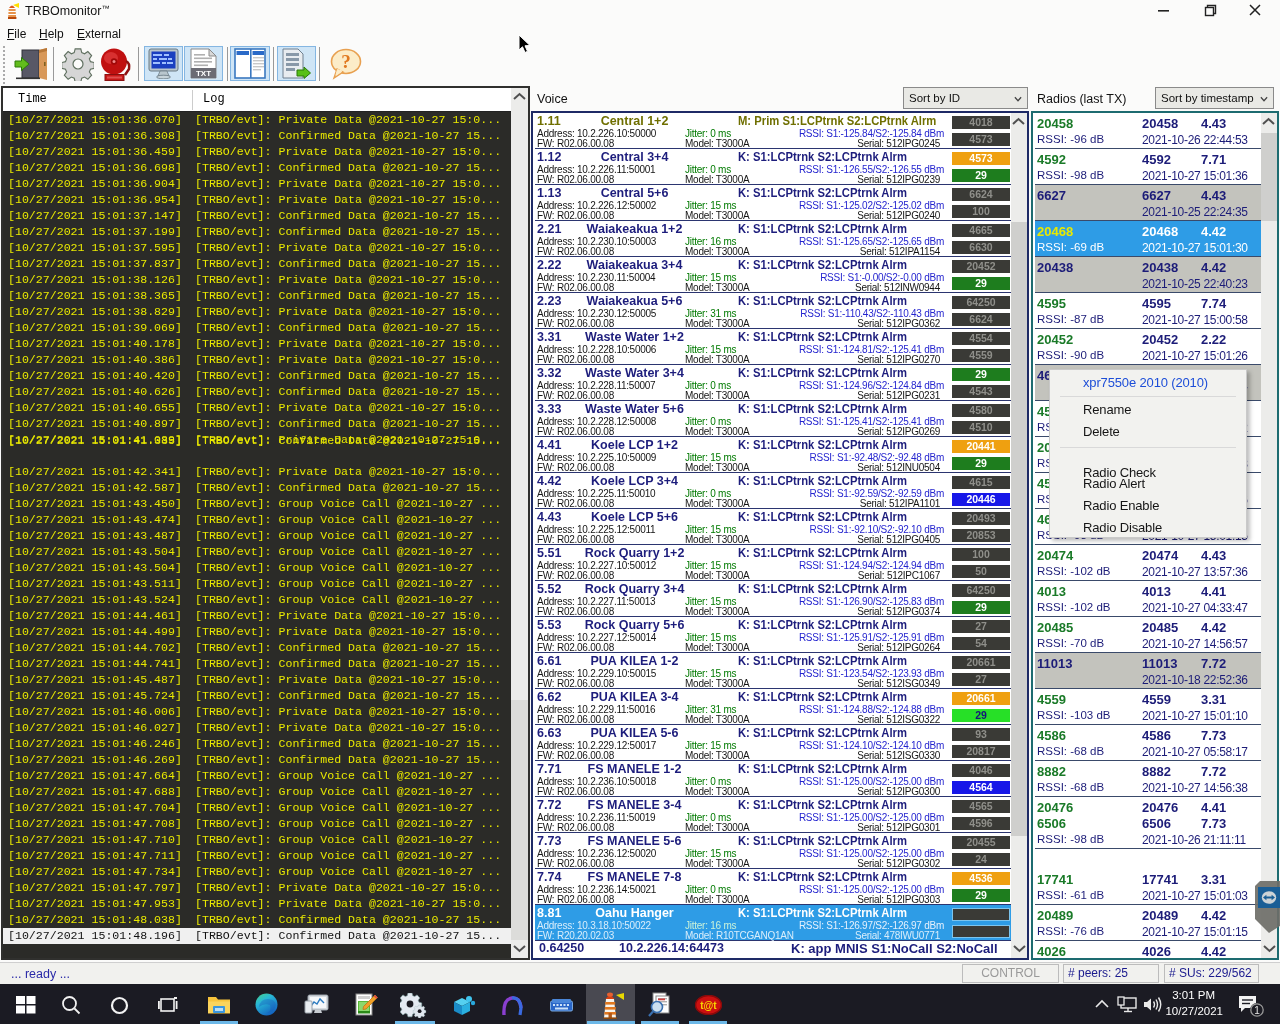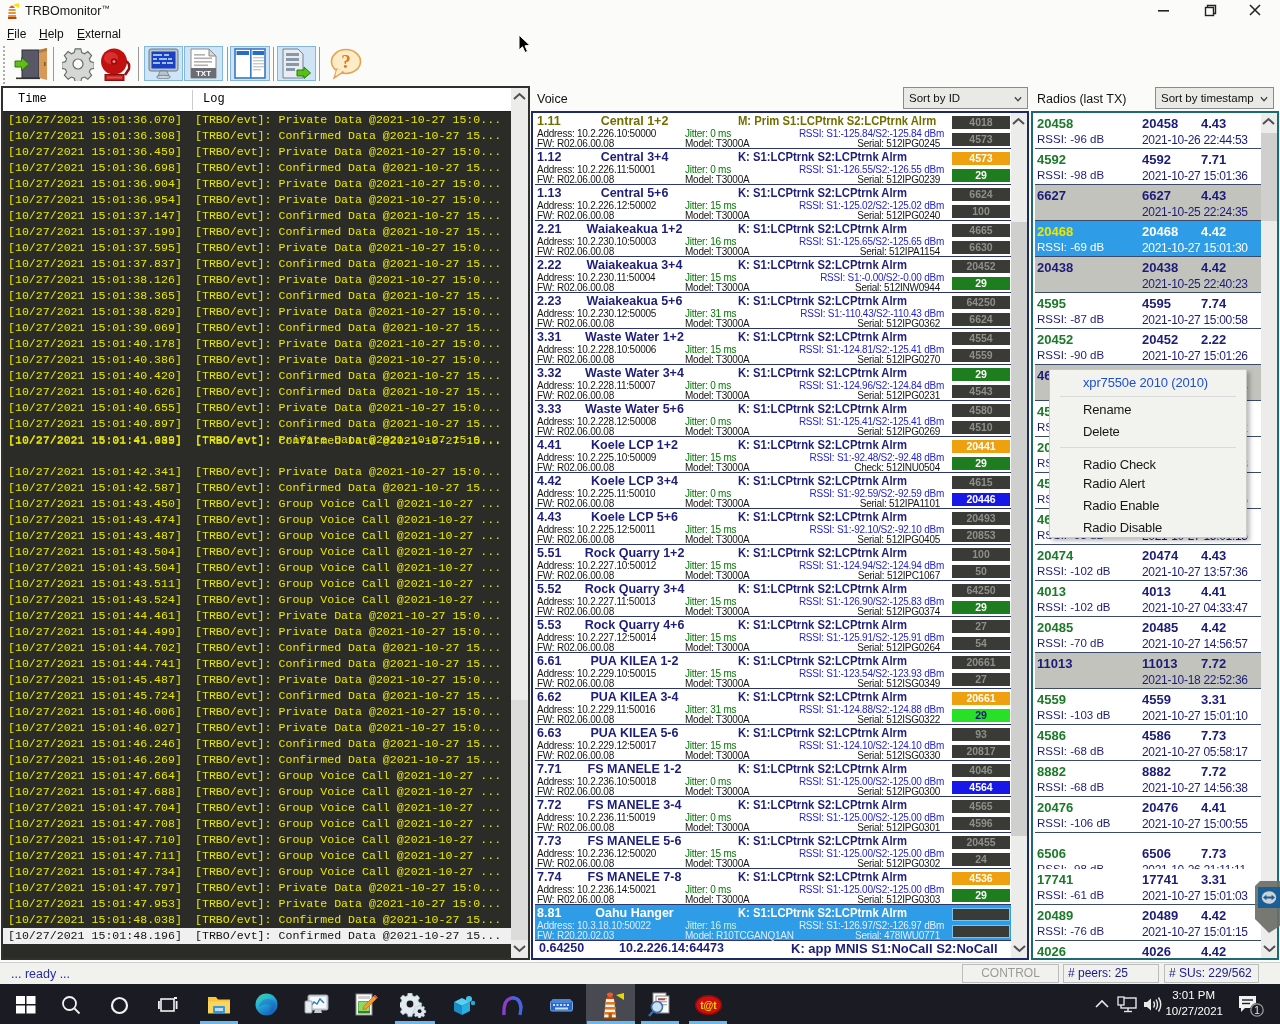--- a/index.html
+++ b/index.html
@@ -398,21 +398,21 @@
       </div>
 <div class="pr " style="top:324px">
         <span class="pid">4.41</span>
         <span class="pname">Koele LCP 1+2</span>
         <span class="pstat">K: S1:LCPtrnk S2:LCPtrnk Alrm</span>
         <span class="pl2" style="left:2px">Address: 10.2.225.10:50009</span>
         <span class="pl2 jit" style="left:150px">Jitter: 15 ms</span>
         <span class="rssi">RSSI: S1:-92.48/S2:-92.48 dBm</span>
         <span class="pl3" style="left:2px">FW: R02.06.00.08</span>
         <span class="pl3" style="left:150px">Model: T3000A</span>
-        <span class="ser">Check: 512INU0504</span>
+        <span class="ser">Serial: 512INU0504</span>
         <span class="bdg bo" style="top:2.5px">20441</span>
         <span class="bdg bg" style="top:19.5px">29</span>
       </div>
 <div class="pr " style="top:360px">
         <span class="pid">4.42</span>
         <span class="pname">Koele LCP 3+4</span>
         <span class="pstat">K: S1:LCPtrnk S2:LCPtrnk Alrm</span>
         <span class="pl2" style="left:2px">Address: 10.2.225.11:50010</span>
         <span class="pl2 jit" style="left:150px">Jitter: 0 ms</span>
         <span class="rssi">RSSI: S1:-92.59/S2:-92.59 dBm</span>
@@ -456,21 +456,21 @@
         <span class="pl2 jit" style="left:150px">Jitter: 15 ms</span>
         <span class="rssi">RSSI: S1:-126.90/S2:-125.83 dBm</span>
         <span class="pl3" style="left:2px">FW: R02.06.00.08</span>
         <span class="pl3" style="left:150px">Model: T3000A</span>
         <span class="ser">Serial: 512IPG0374</span>
         <span class="bdg bd" style="top:2.5px">64250</span>
         <span class="bdg bg" style="top:19.5px">29</span>
       </div>
 <div class="pr " style="top:504px">
         <span class="pid">5.53</span>
-        <span class="pname">Rock Quarry 4+6</span>
+        <span class="pname">Rock Quarry 5+6</span>
         <span class="pstat">K: S1:LCPtrnk S2:LCPtrnk Alrm</span>
         <span class="pl2" style="left:2px">Address: 10.2.227.12:50014</span>
         <span class="pl2 jit" style="left:150px">Jitter: 15 ms</span>
         <span class="rssi">RSSI: S1:-125.91/S2:-125.91 dBm</span>
         <span class="pl3" style="left:2px">FW: R02.06.00.08</span>
         <span class="pl3" style="left:150px">Model: T3000A</span>
         <span class="ser">Serial: 512IPG0264</span>
         <span class="bdg bd" style="top:2.5px">27</span>
         <span class="bdg bd" style="top:19.5px">54</span>
       </div>
@@ -723,21 +723,21 @@
         <span class="rl2">RSSI: -68 dB</span>
         <span class="rts">2021-10-27 14:56:38</span>
       </div>
 <div class="rr " style="top:684px">
         <span class="rid">20476</span>
         <span class="rid2">20476</span>
         <span class="rnum">4.41</span>
         <span class="rl2">RSSI: -106 dB</span>
         <span class="rts">2021-10-27 15:00:55</span>
       </div>
-<div class="rr " style="top:730px">
+<div class="rr " style="top:700px">
         <span class="rid">6506</span>
         <span class="rid2">6506</span>
         <span class="rnum">7.73</span>
         <span class="rl2">RSSI: -98 dB</span>
         <span class="rts">2021-10-26 21:11:11</span>
       </div>
 <div class="rr " style="top:756px">
         <span class="rid">17741</span>
         <span class="rid2">17741</span>
         <span class="rnum">3.31</span>
@@ -766,21 +766,21 @@
       <polyline points="2,2 7.5,7 13,2" fill="none" stroke="#505050" stroke-width="2"></polyline>
     </svg>
 <div class="a" style="left:1261px;top:133px;width:16px;height:88px;background:#cfcfcd"></div>
 
 <div class="a menu" style="left:1049px;top:369px;width:198px;height:169px;z-index:50">
  <div class="mi mhead" style="top:2px">xpr7550e 2010 (2010)</div>
  <div class="msep" style="top:26px"></div>
  <div class="mi" style="top:29px">Rename</div>
  <div class="mi" style="top:51px">Delete</div>
  <div class="msep" style="top:77px"></div>
- <div class="mi" style="top:84px">Radio Check</div>
+ <div class="mi" style="top:92px">Radio Check</div>
  <div class="mi" style="top:103px">Radio Alert</div>
  <div class="mi" style="top:125px">Radio Enable</div>
  <div class="mi" style="top:147px">Radio Disable</div>
 </div>
 
 
 <div class="a" id="sbar">
  <div class="a" style="left:11px;top:4px;font-size:12.5px;color:#2a2aa8">... ready ...</div>
  <div class="sbox" style="left:962px;width:97px;color:#9a9a9a;text-align:center">CONTROL</div>
  <div class="sbox" style="left:1063px;width:96px;color:#1a1a8e;padding-left:4px"># peers: 25</div>

